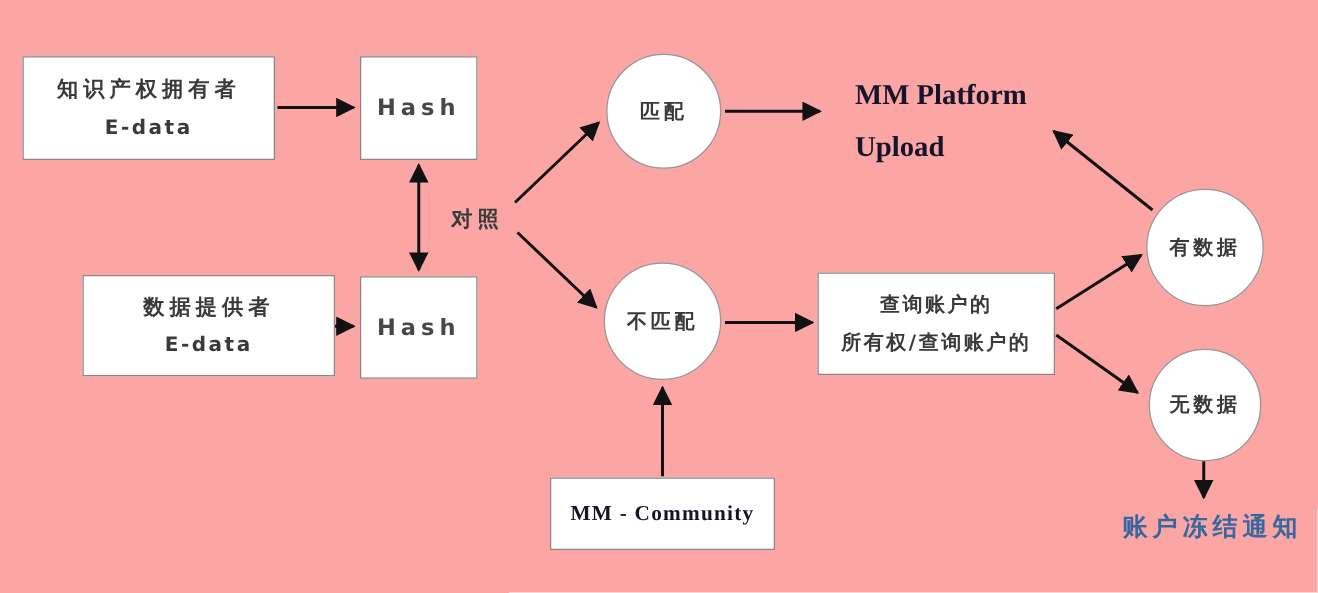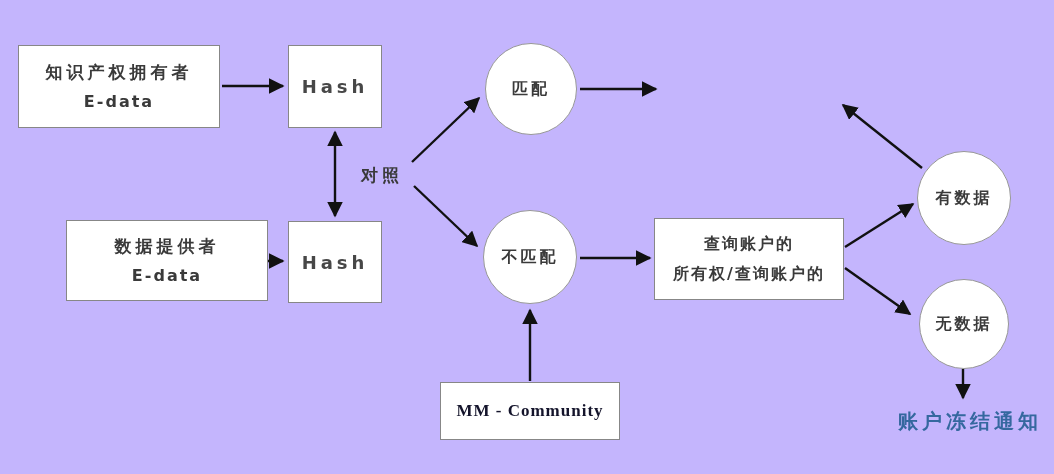--- a/index.html
+++ b/index.html
@@ -5,21 +5,21 @@
   html, body {
     margin: 0;
     padding: 0;
     background: #ffffff;
     font-family: "DejaVu Sans", sans-serif;
   }
   .canvas {
     position: relative;
     width: 1054px;
     height: 474px;
-    background: #c4b5fd;
+    background: #fca5a5;
     overflow: hidden;
   }
   .arrow-layer {
     position: absolute;
     left: 0; top: 0;
     width: 1054px;
     height: 474px;
     pointer-events: none;
   }
   .node {
@@ -186,16 +186,20 @@
   <div class="node circle" style="left:917px; top:151px; width:94px; height:94px;">
     <div class="circle-label">有数据</div>
   </div>
 
   <div class="node circle" style="left:919px; top:279px; width:90px; height:90px;">
     <div class="circle-label">无数据</div>
   </div>
 
   <div class="compare-label">对照</div>
 
+  <div class="platform-label">
+    <div>MM Platform</div>
+    <div>Upload</div>
+  </div>
 
   <div class="freeze-label">账户冻结通知</div>
 
 </div>
 
 </body></html>

